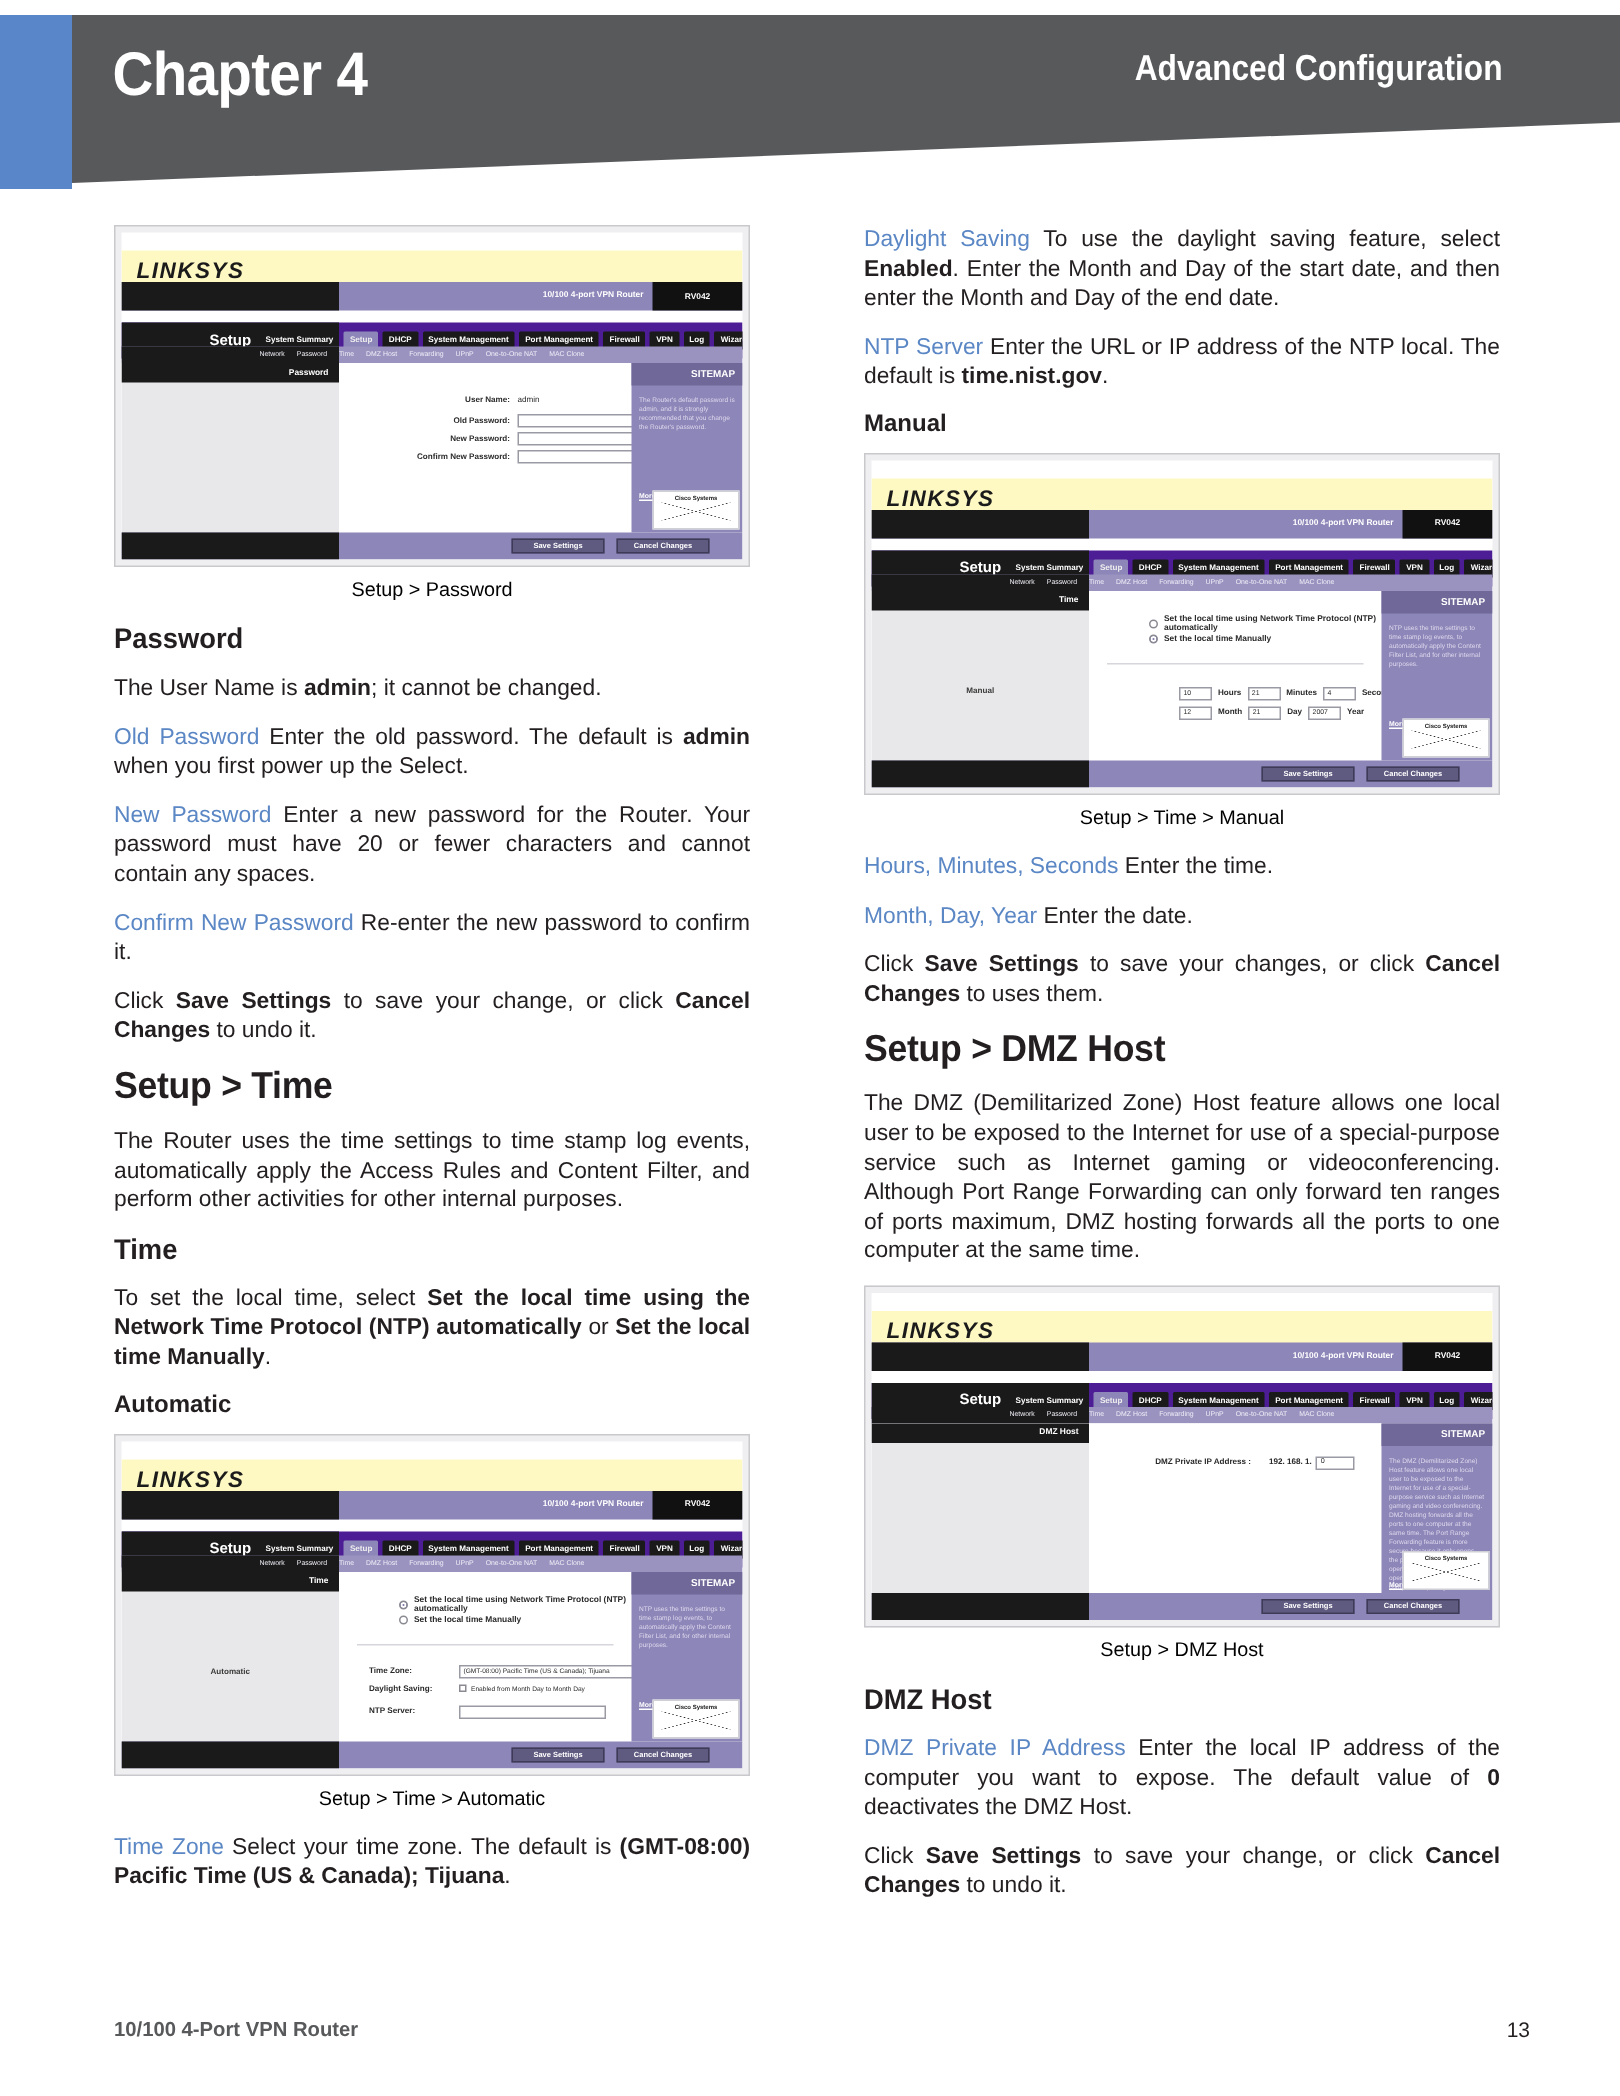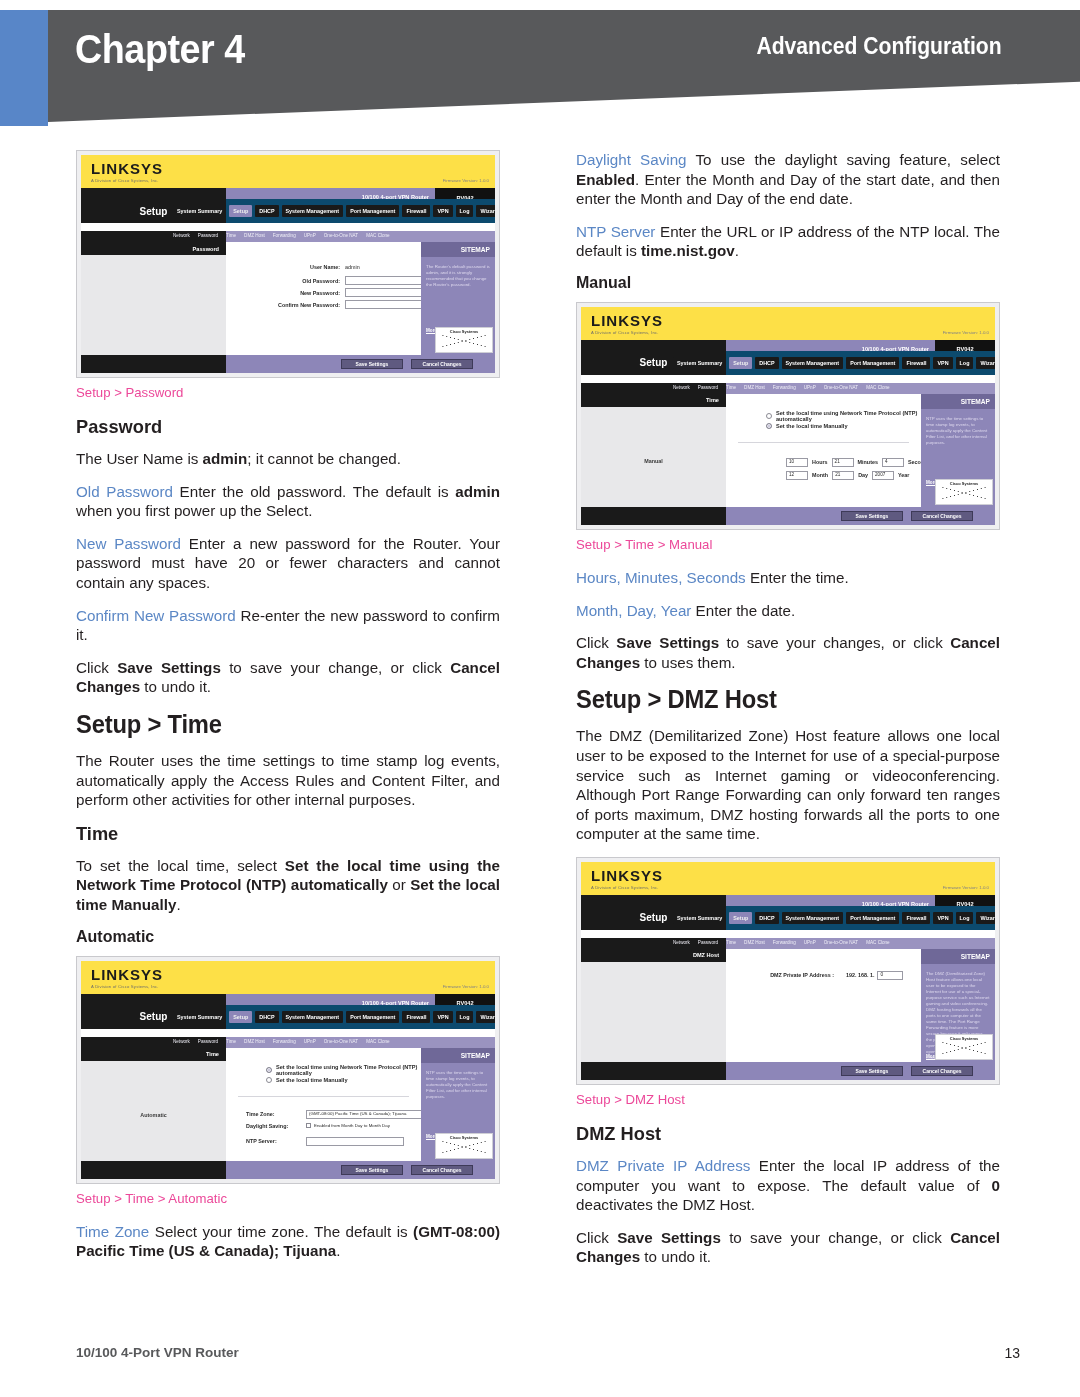--- a/index.html
+++ b/index.html
@@ -106,21 +106,22 @@
   h3.minor {
     margin: 10px 0 10px 0;
     font-size: 16px;
     font-weight: bold;
     color: #231f20;
   }
 
   .caption {
     margin: 7px 0 16px 0;
     font-size: 13.2px;
-    color: #ec4899;
+    text-align: center;
+    color: #000000;
   }
 
   
   .shot {
     position: relative;
     width: 424px;
     height: 228px;
     background: #efeff1;
     border: 1px solid #c9c9cd;
     box-sizing: border-box;
@@ -128,23 +129,24 @@
     filter: blur(0.35px);
   }
   .shot-inner {
     position: absolute;
     left: 4px; top: 4px; right: 4px; bottom: 4px;
     background: #ffffff;
     overflow: hidden;
   }
   
   .sh-brand {
-    position: absolute; left: 0; top: 0;
+    position: absolute; left: 0; top: 12px;
     width: 100%; height: 33px;
-    background: #fde047;
+    background: #fef9c3;
+    font-style: italic;
   }
   .sh-logo {
     position: absolute; left: 10px; top: 5px;
     font-size: 15px; font-weight: bold;
     letter-spacing: 1px;
     color: #1b1b1b;
   }
   .sh-logo small {
     display: block;
     font-size: 4.2px;
@@ -175,23 +177,23 @@
   .sh-modelbar .sku {
     position: absolute; right: 0; top: 0;
     width: 60px; height: 100%;
     background: #111111;
     color: #ffffff;
     font-size: 5.6px; font-weight: bold;
     display: flex; align-items: center; justify-content: center;
   }
   
   .sh-nav {
-    position: absolute; left: 0; top: 44px;
+    position: absolute; left: 0; top: 60px;
     width: 100%; height: 24px;
-    background: #0c4a6e;
+    background: #4c1d95;
   }
   .sh-nav .navleft {
     position: absolute; left: 0; top: 0;
     width: 145px; height: 100%;
     background: #1a1a1a;
     color: #ffffff;
     font-size: 10px; font-weight: bold;
     display: flex; align-items: center; justify-content: center;
   }
   .sh-tabs {

